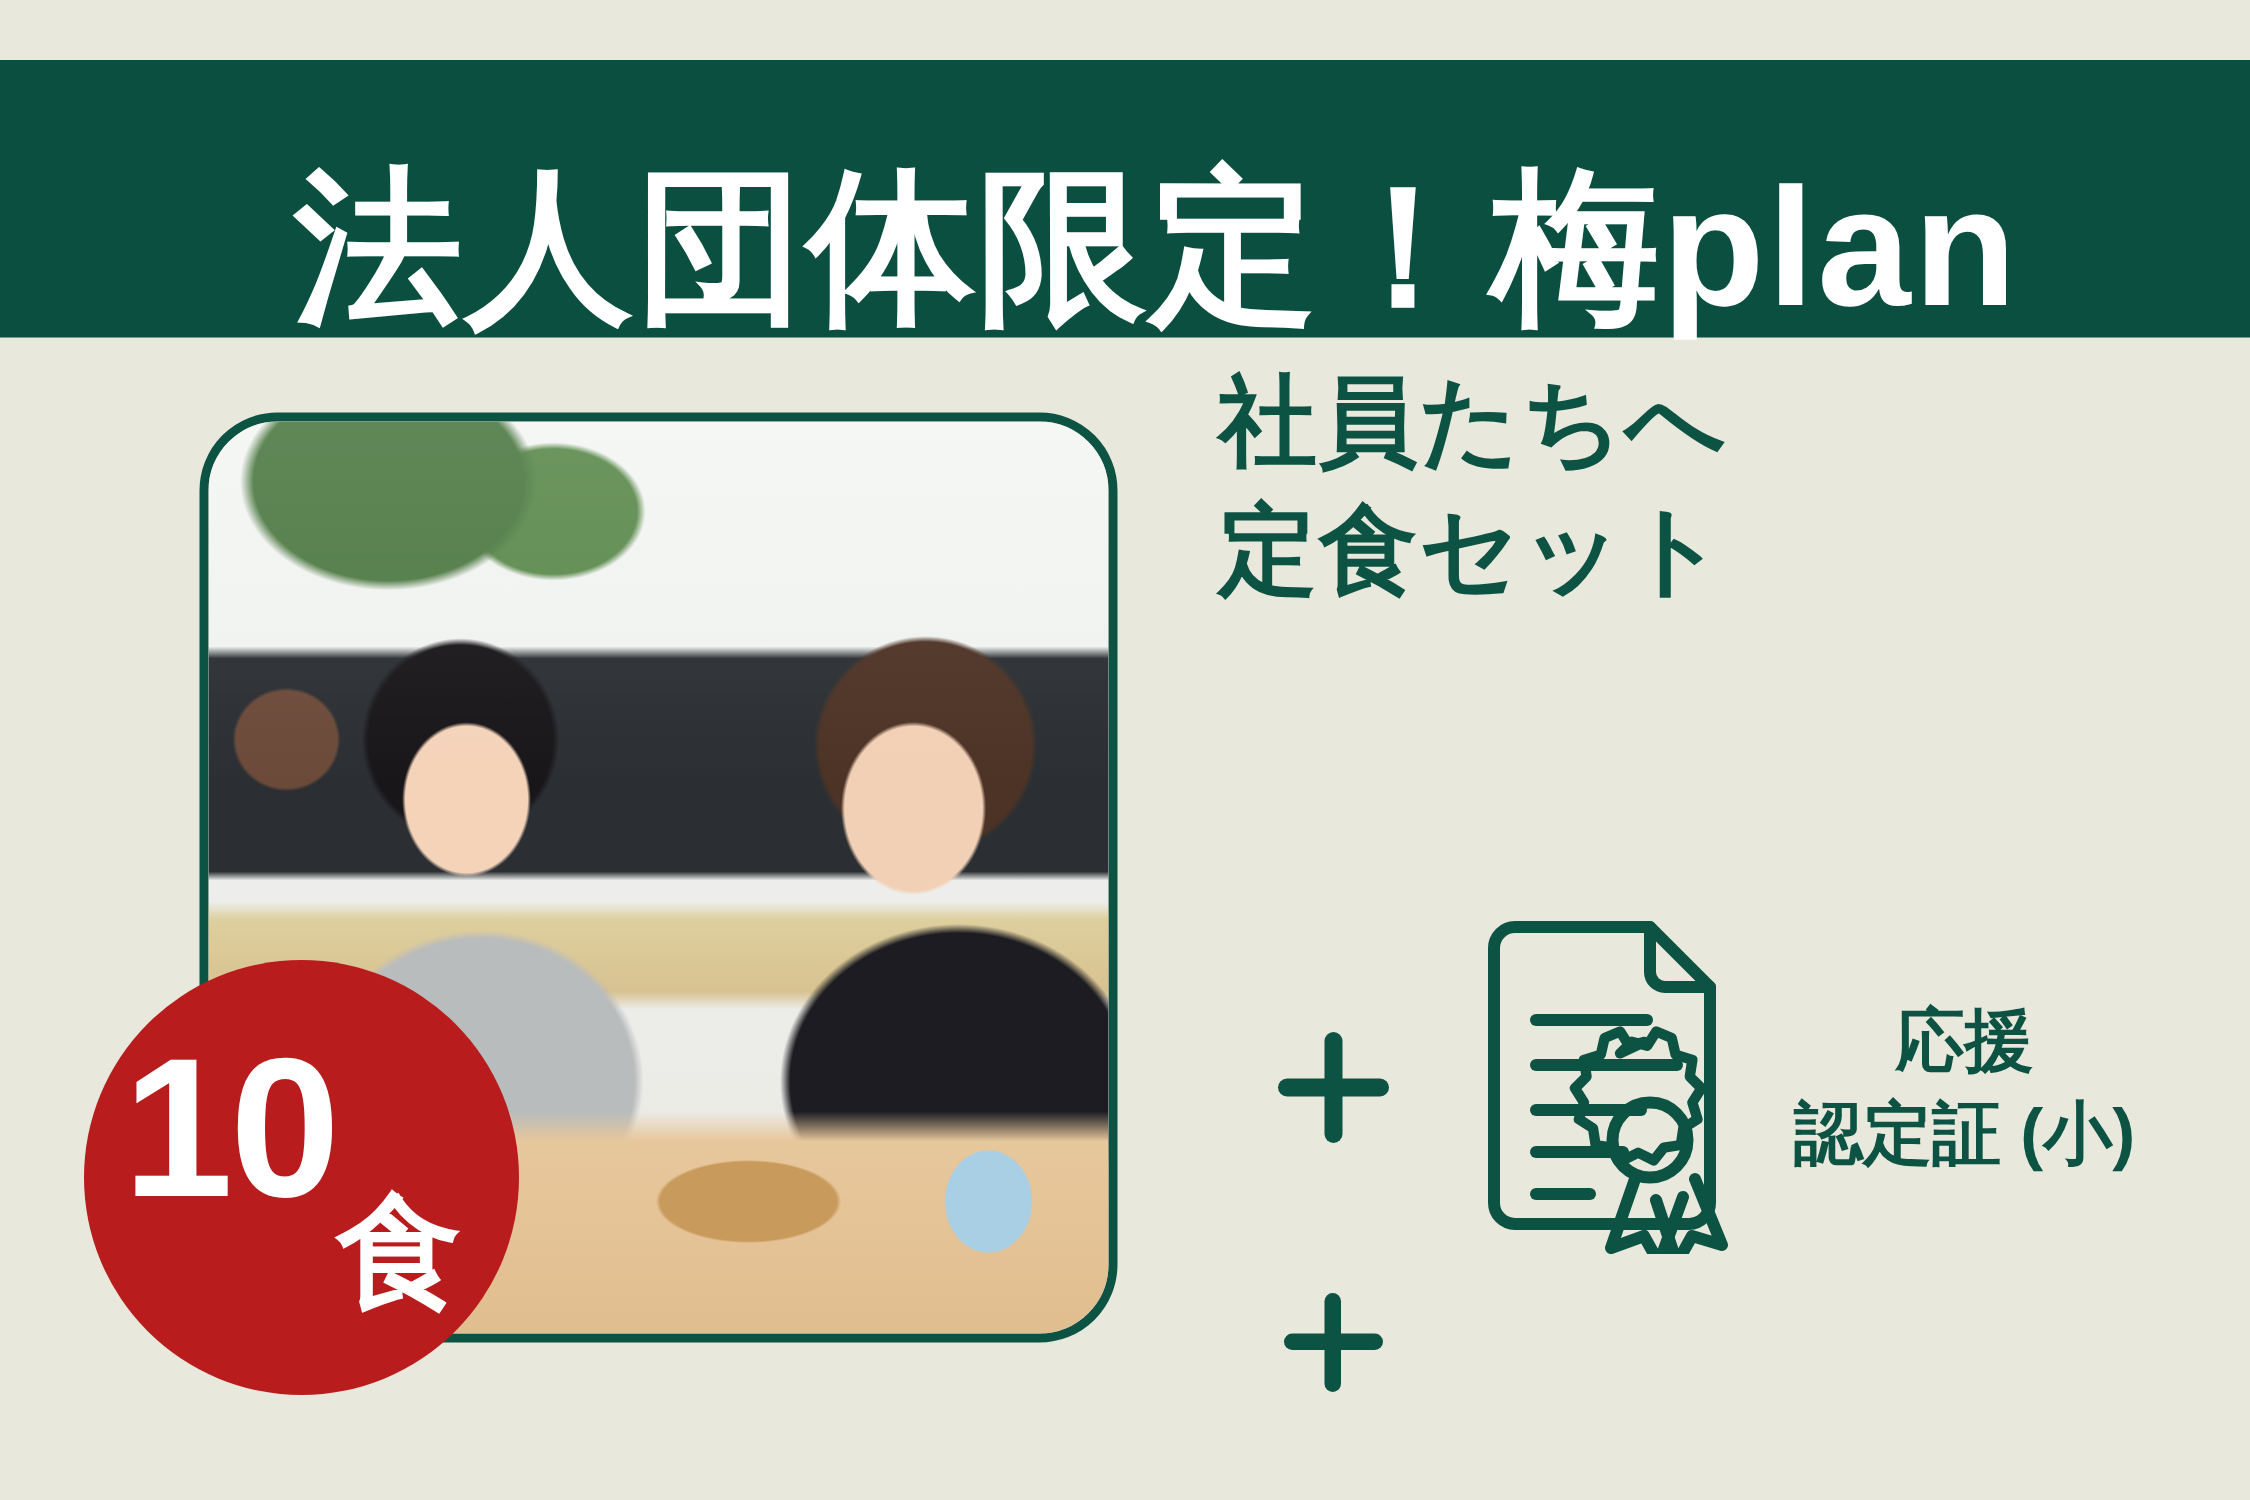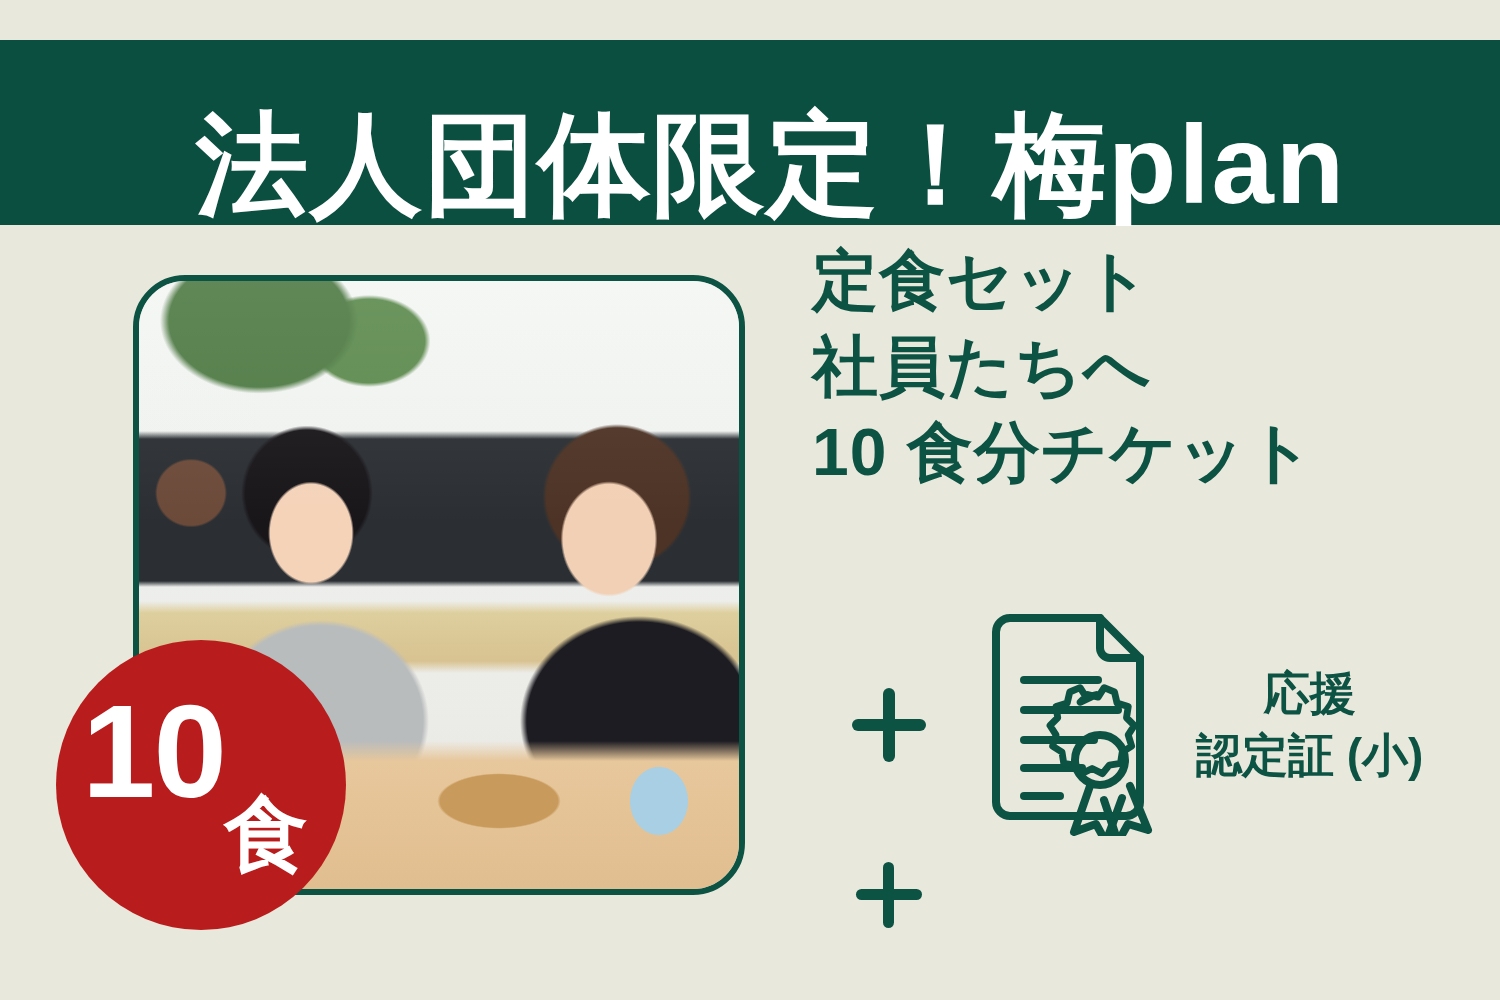--- a/index.html
+++ b/index.html
@@ -185,23 +185,22 @@
   <div class="photo"></div>
   <div class="photo-veil"></div>
 </div>
 
 <div class="badge">
   <span class="badge-num">10</span>
   <span class="badge-unit">食</span>
 </div>
 
 <div class="right-col">
+  <div class="headline">社員たちへ</div>
   <div class="headline">定食セット</div>
-  <div class="headline">社員たちへ</div>
-  <div class="headline">10 食分チケット</div>
 </div>
 
 <div class="cert-row">
 
   <div class="plus"></div>
 
   <span class="cert-icon">
     <svg width="178" height="226" viewBox="0 0 178 226" fill="none" stroke="#0d5344" stroke-width="8" stroke-linecap="round" stroke-linejoin="round">
 
       <path d="M14 22 a14 14 0 0 1 14 -14 H118 L158 48 V192 a14 14 0 0 1 -14 14 H28 a14 14 0 0 1 -14 -14 Z"></path>

